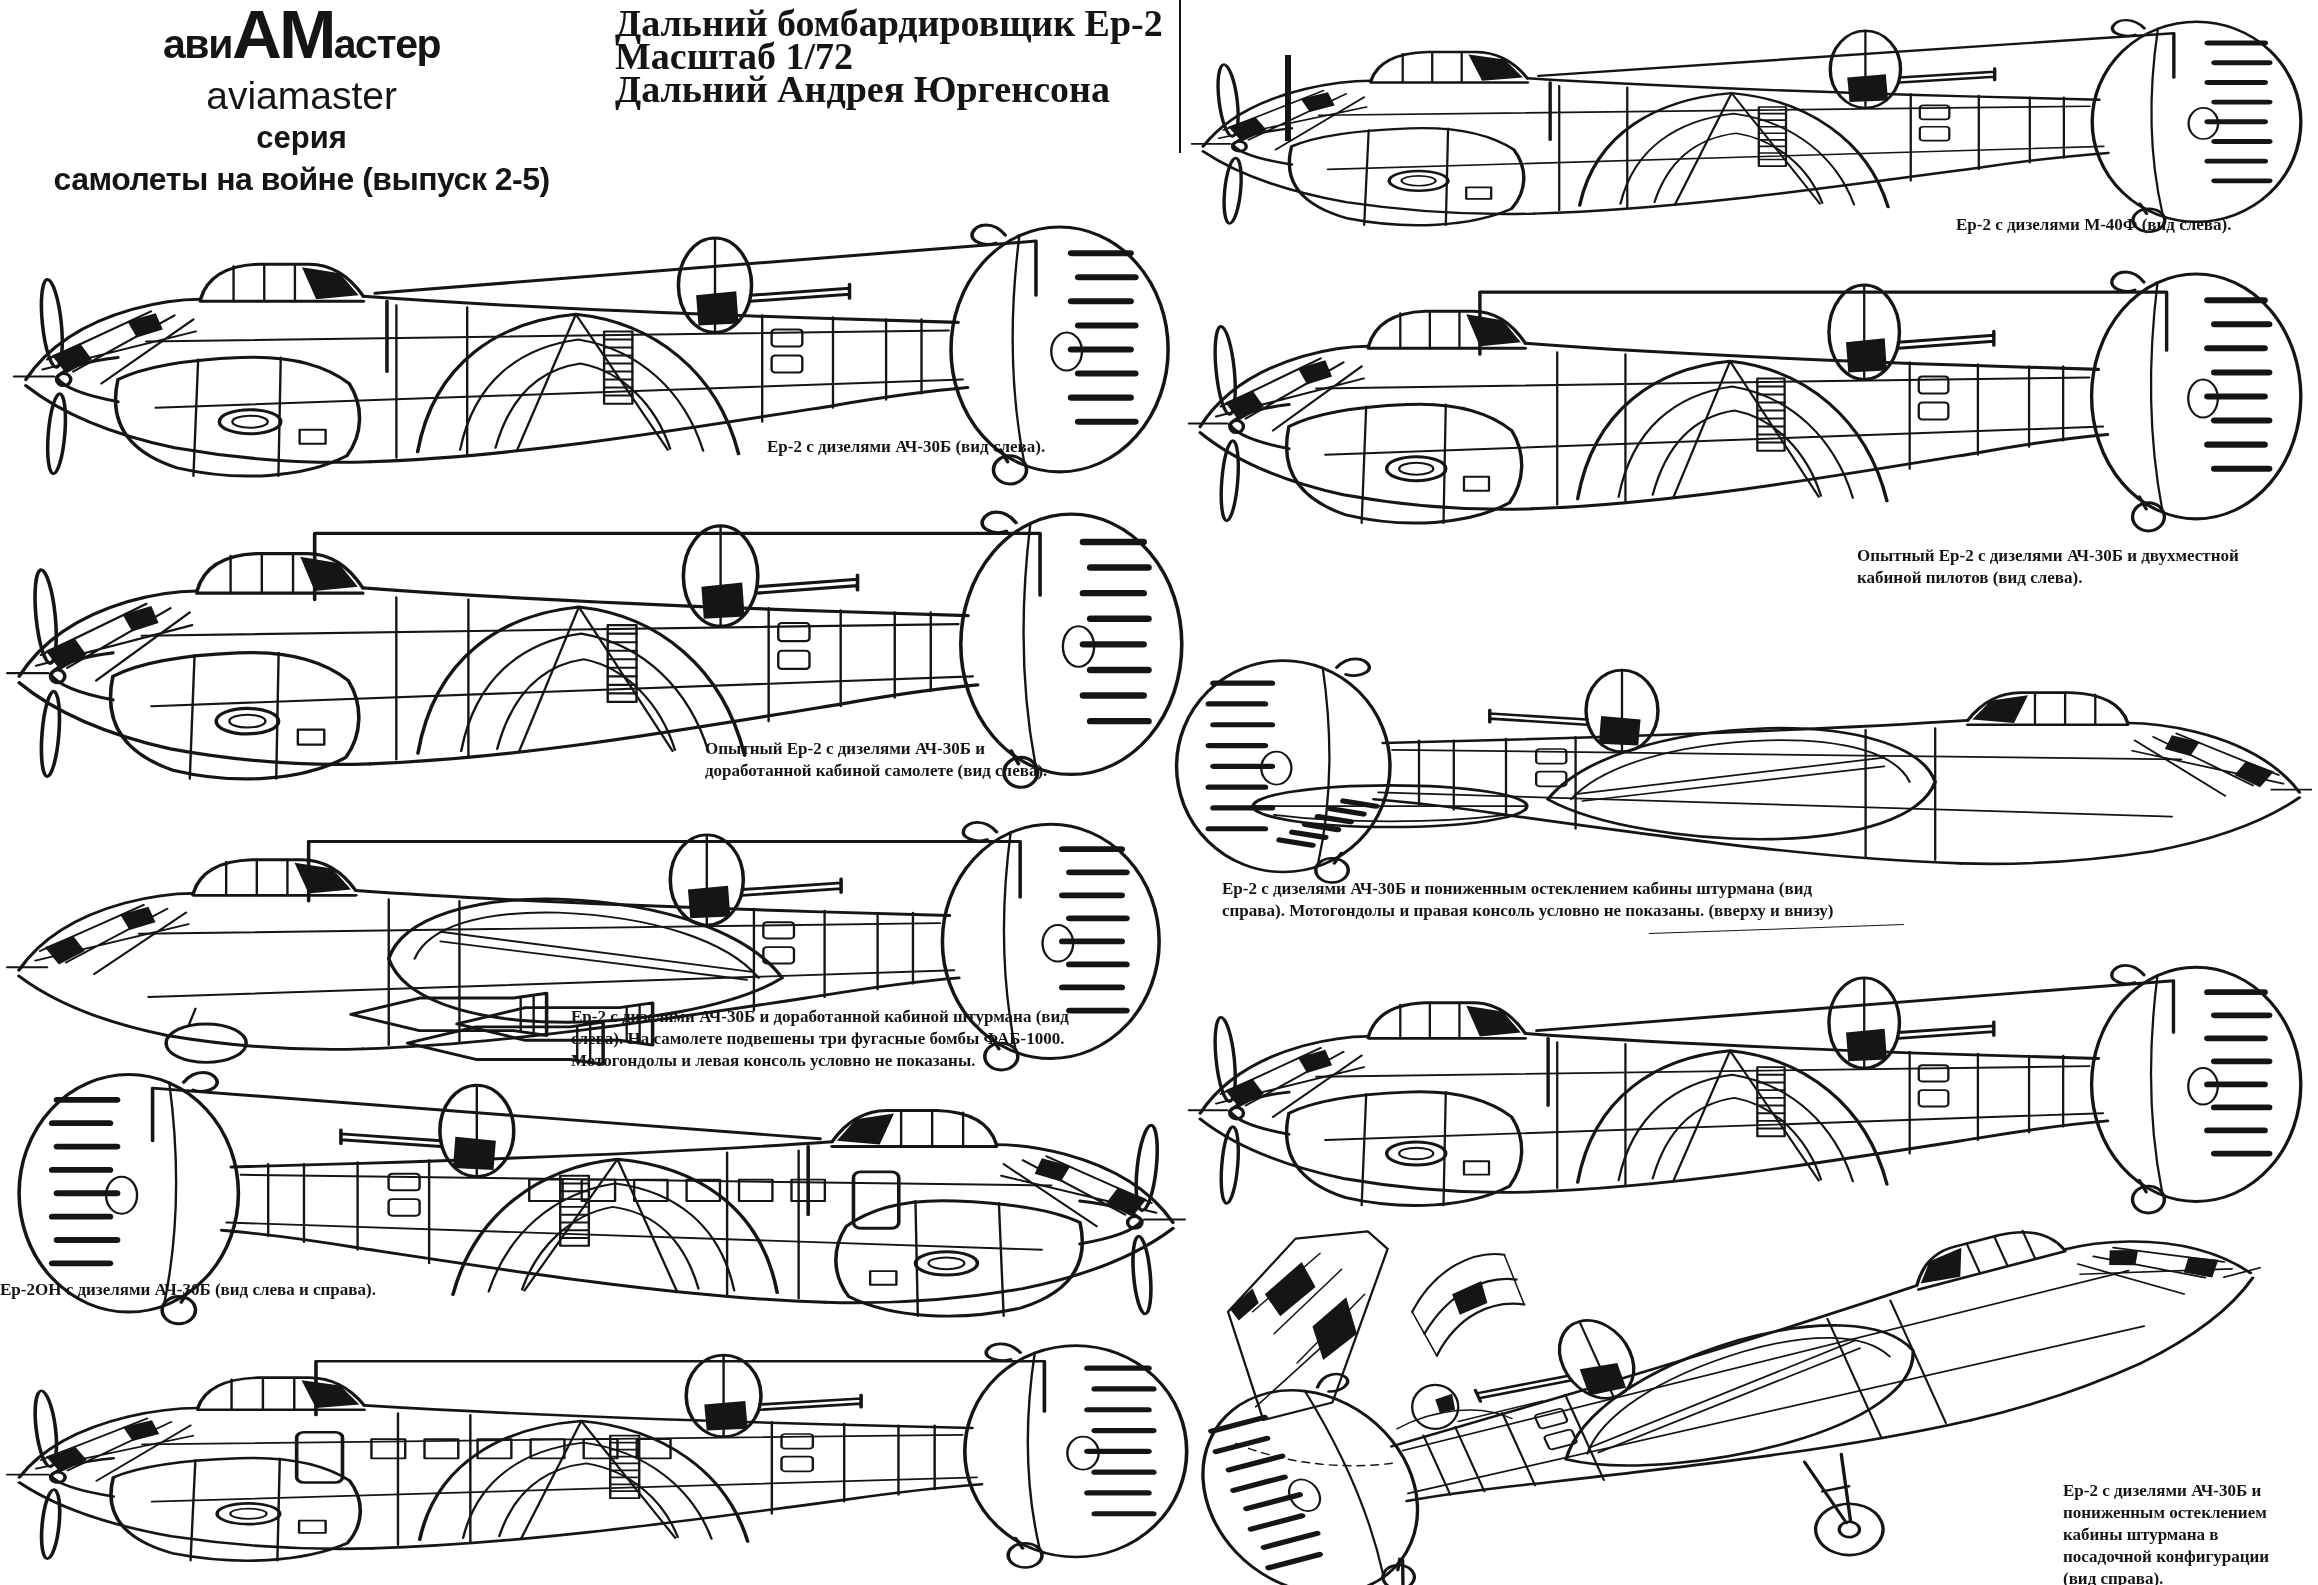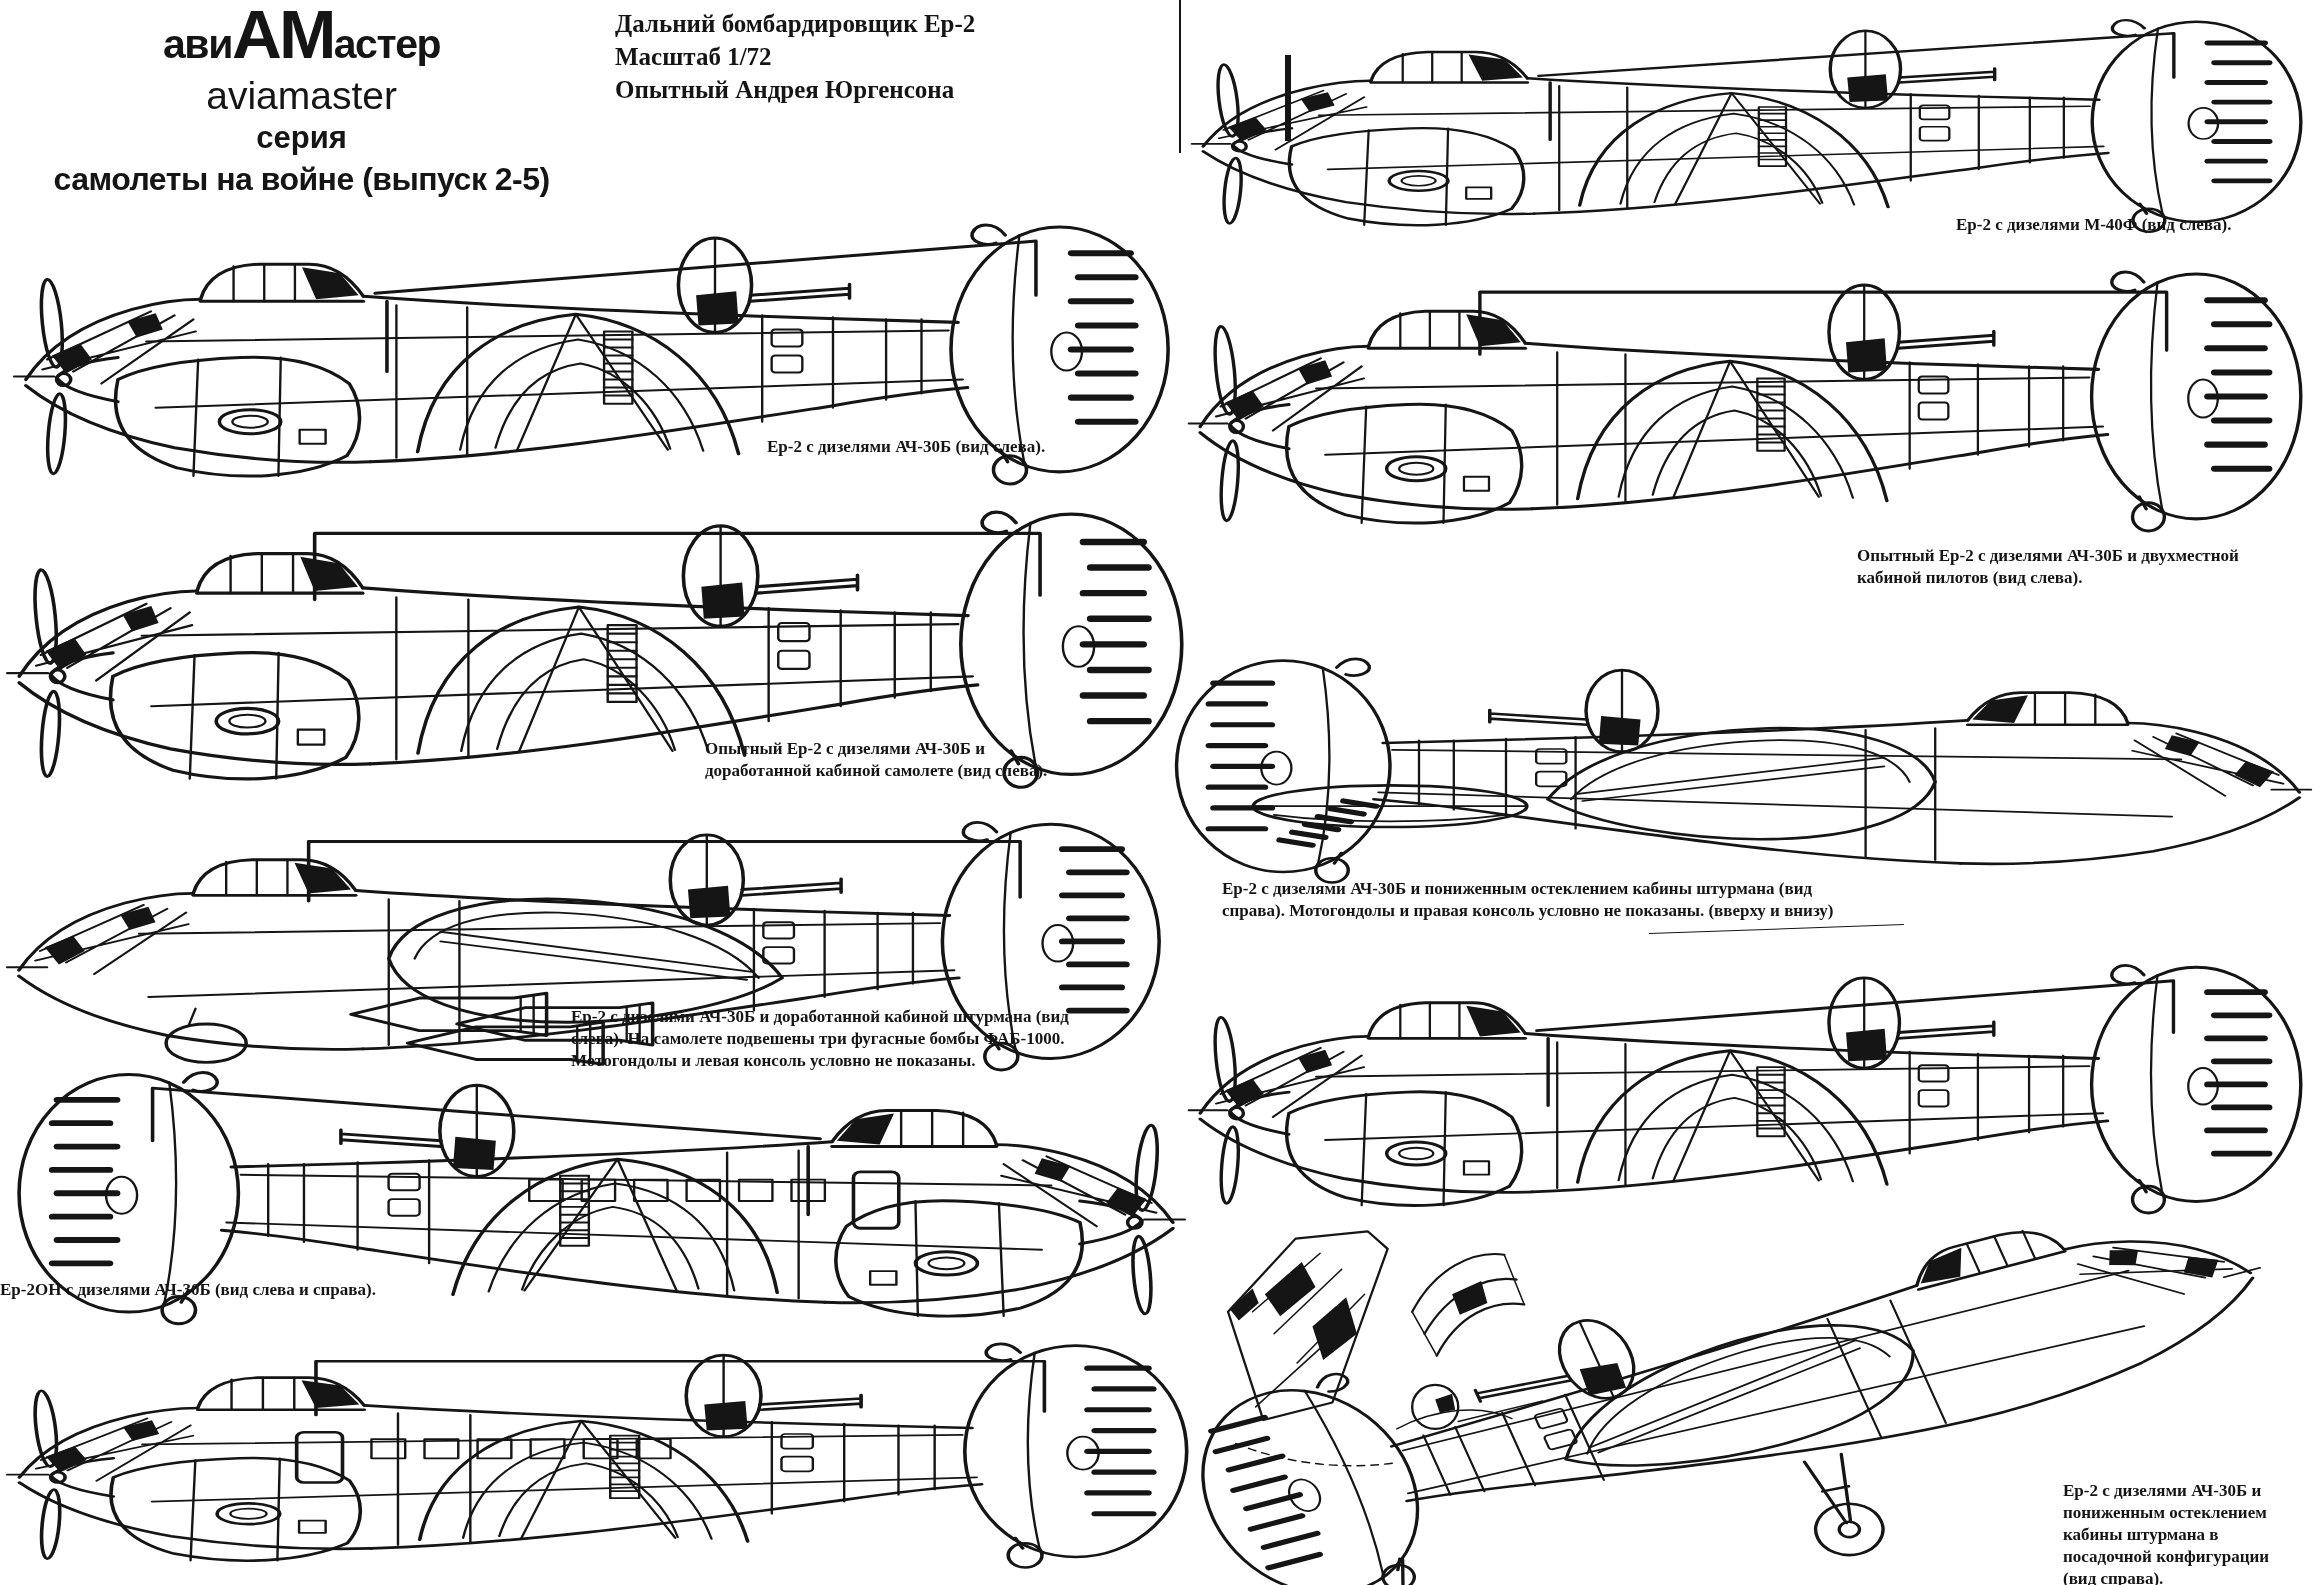--- a/index.html
+++ b/index.html
@@ -13,21 +13,21 @@
   #masthead{position:absolute; left:4.6px; top:0; width:594px; text-align:center;
     font-family:"Liberation Sans", sans-serif; font-weight:700; line-height:1;}
   #brand-line{display:flex; justify-content:center; align-items:baseline; letter-spacing:-1.4px;}
   #brand-line .small{font-size:41px;margin-top:18px;}
   #brand-line .big{font-size:69px; letter-spacing:-2.8px;}
   #brand-latin{font-size:39px; font-weight:400; margin-top:7px; letter-spacing:0px;}
   #brand-series{font-size:31px; margin-top:6.5px;}
   #brand-subtitle{font-size:32px; margin-top:10.2px; letter-spacing:-0.5px; white-space:nowrap;}
   
   #title-block{position:absolute; left:615px; top:6.5px; width:603px;
-    font-family:"Liberation Serif", serif; font-weight:700; font-size:25px; line-height:33px; white-space:nowrap;}
+    font-family:"Liberation Serif", serif; font-weight:700; font-size:38px; line-height:33px; white-space:nowrap;}
   
   .caption{position:absolute; font-family:"Liberation Serif", serif; font-weight:700;
     font-size:17px; line-height:22px; white-space:nowrap; color:var(--ink);}
   
   .drawing{position:absolute;}
   .drawing svg{width:100%; height:100%; display:block; overflow:visible;}
   .plane path,.plane line,.plane ellipse,.plane circle,.plane rect,.plane polygon,.plane polyline{
     fill:none; stroke:var(--ink); stroke-width:3; stroke-linecap:round; stroke-linejoin:round;}
   .plane .fill{fill:var(--ink); stroke:none;}
   .plane .thick{stroke-width:6;}
@@ -48,21 +48,21 @@
         <span class="small">астер</span>
     </div>
     <div id="brand-latin">aviamaster</div>
     <div id="brand-series">серия</div>
     <div id="brand-subtitle">самолеты на войне (выпуск 2-5)</div>
   </div>
 
   <div id="title-block">
     <div>Дальний бомбардировщик Ер-2</div>
     <div>Масштаб 1/72</div>
-    <div>Опытный Андрея Юргенсона</div>
+    <div>Дальний Андрея Юргенсона</div>
   </div>
 
   <div id="drawings">
       <div class="drawing" style="left: 7px; top: 209px; width: 1180px; height: 301px;">
         <svg class="plane" viewBox="0 0 1000 300" preserveAspectRatio="none">
           <g>
             <path d="M16,170 C34,138 64,114 106,100 C128,93 148,90 164,90"></path>
             <path d="M164,90 C170,66 188,56 214,55 L256,55 C277,55 292,70 302,87"></path>
             <path d="M164,92 L302,92"></path>
             <line class="thin" x1="192" y1="57" x2="192" y2="92"></line>

